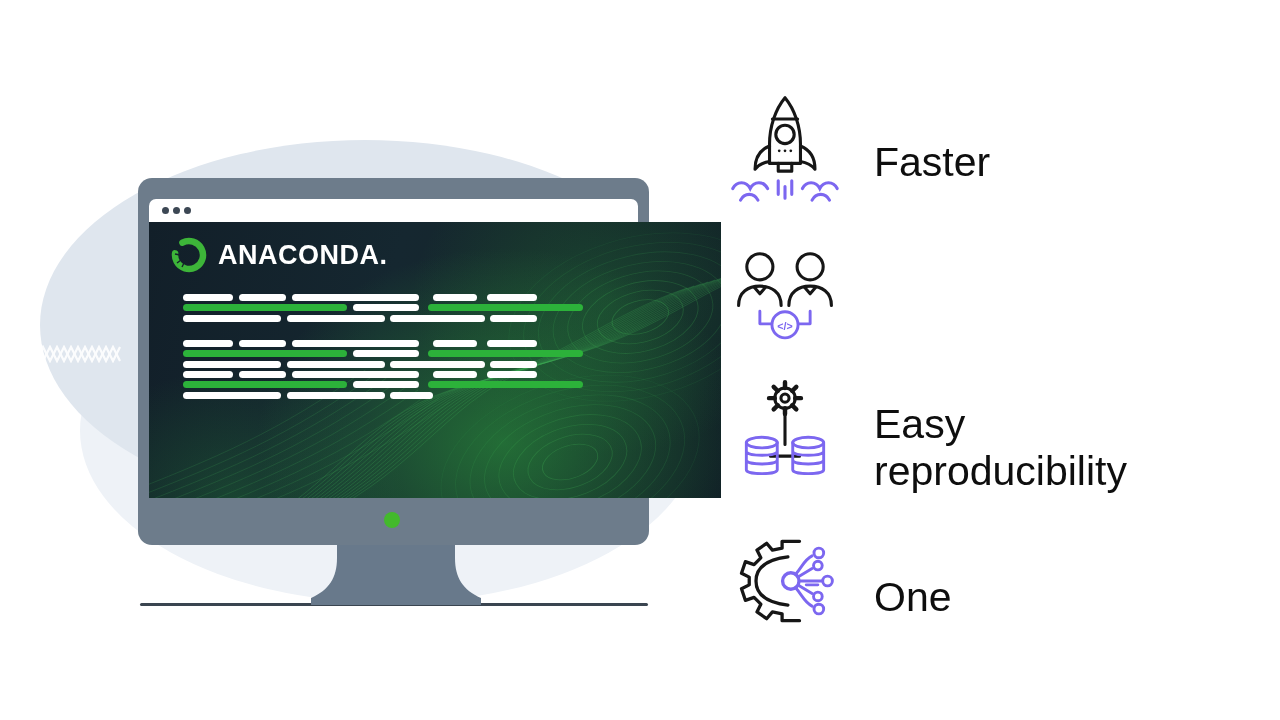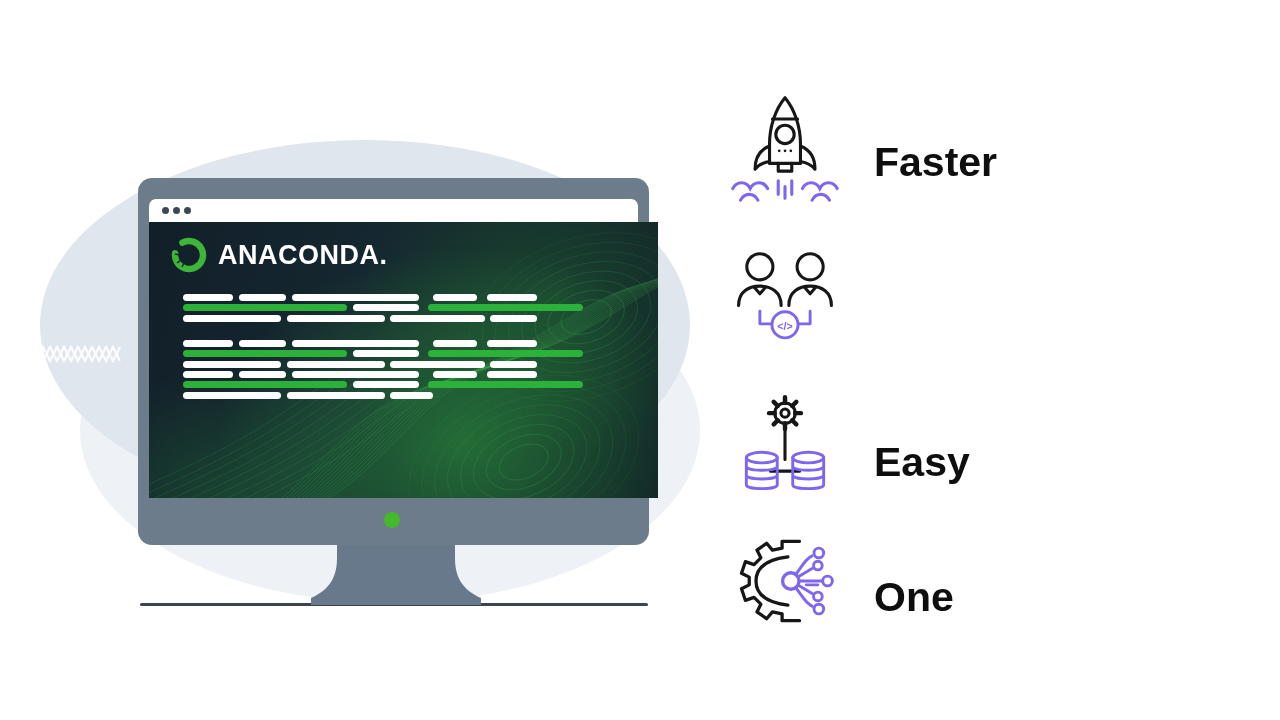--- a/index.html
+++ b/index.html
@@ -16,42 +16,42 @@
   .floor-line{position:absolute;left:140px;top:603px;width:508px;height:3px;
               background:var(--floor);z-index:3;border-radius:2px;}
 
   
   .stand{position:absolute;left:311px;top:544px;z-index:4;}
   .monitor-body{position:absolute;left:138px;top:178px;width:511px;height:367px;
                 background:var(--bezel);border-radius:14px;z-index:5;}
   .browser-bar{position:absolute;left:11px;top:21px;width:489px;height:23px;background:#ffffff;
                border-radius:7px 7px 0 0;display:flex;align-items:center;padding-left:13px;box-sizing:border-box;}
   .browser-dot{width:7px;height:7px;border-radius:50%;background:var(--dots);margin-right:4px;}
-  .screen{position:absolute;left:11px;top:44px;width:509px;height:276px;overflow:hidden;
+  .screen{position:absolute;left:11px;top:44px;width:572px;height:276px;overflow:hidden;
       background:
         radial-gradient(380px 300px at 62% 80%, rgba(47,168,64,.55), rgba(47,168,64,0) 65%),
         radial-gradient(300px 240px at 80% 28%, rgba(42,150,62,.30), rgba(42,150,62,0) 65%),
         radial-gradient(260px 200px at 15% 100%, rgba(40,150,60,.28), rgba(40,150,60,0) 65%),
         linear-gradient(105deg,#121f29 0%,#152730 40%,#15262b 60%,#101c26 100%);}
   .contours{position:absolute;inset:0;width:100%;height:100%;}
   .logo-row{position:absolute;left:21px;top:14px;display:flex;align-items:center;gap:10px;z-index:6;}
   .brand-text{color:#ffffff;font-size:27px;font-weight:bold;letter-spacing:.5px;}
   .bars-layer{position:absolute;inset:0;z-index:5;}
   .bar{position:absolute;height:7px;border-radius:4px;}
   .bar.white{background:var(--bar-white);}
   .bar.green{background:var(--bar-green);}
   .chin-dot{position:absolute;left:246px;top:334px;width:16px;height:16px;border-radius:50%;
             background:var(--power);}
 
   
   .features{position:absolute;left:726px;top:0;width:540px;z-index:10;}
   .feature{position:absolute;left:0;width:540px;height:120px;display:flex;align-items:center;}
   .feature .icon-box{width:118px;height:120px;display:flex;align-items:center;justify-content:center;flex:none;}
   .feature .txt{margin-left:30px;color:var(--text);font-size:41px;line-height:47px;}
-  .feature .txt .b{font-weight:bold;margin-top:33px;}
+  .feature .txt .b{font-weight:normal;margin-top:33px;}
 </style>
 </head>
 <body>
 
 <div class="stage">
 
   <div class="blob blob-light"></div>
   <div class="blob blob-main"></div>
 
   <svg class="stitches" width="86" height="18" viewBox="0 0 86 18">
@@ -221,21 +221,21 @@
             <path d="M86,82 L86,95 L74,95"></path>
             <circle cx="60" cy="96" r="13.5"></circle>
           </g>
           <text x="60" y="101" text-anchor="middle" font-family="Liberation Sans, sans-serif" font-size="11" font-weight="bold" fill="var(--purple)">&lt;/&gt;</text>
         </svg>
       </div>
       <div class="txt">
       </div>
     </div>
 
-    <div class="feature" style="top:386px;">
+    <div class="feature" style="top:371px;">
       <div class="icon-box">
         <svg width="116" height="116" viewBox="0 0 120 120" fill="none">
           <g stroke="var(--ink)" stroke-width="3.2" stroke-linecap="round">
             <circle cx="60" cy="26" r="10.5"></circle>
             <circle cx="60" cy="26" r="4.2"></circle>
             <path d="M60,42 L60,74 M45,86 L75,86"></path>
           </g>
           <g stroke="var(--ink)" stroke-width="4.6" stroke-linecap="round">
             <path d="M60,9.5 L60,15.5 M60,36.5 L60,42.5 M70.5,26 L76.5,26 M43.5,26 L49.5,26
                      M67.4,18.6 L71.7,14.3 M52.6,18.6 L48.3,14.3 M67.4,33.4 L71.7,37.7 M52.6,33.4 L48.3,37.7"></path>
@@ -245,20 +245,21 @@
             <path d="M20,72 L20,100 M52,72 L52,100 M20,100 C20,105.5 52,105.5 52,100
                      M20,81 C20,86.5 52,86.5 52,81 M20,90 C20,95.5 52,95.5 52,90"></path>
             <ellipse cx="84" cy="72" rx="16" ry="5.5"></ellipse>
             <path d="M68,72 L68,100 M100,72 L100,100 M68,100 C68,105.5 100,105.5 100,100
                      M68,81 C68,86.5 100,86.5 100,81 M68,90 C68,95.5 100,95.5 100,90"></path>
           </g>
         </svg>
       </div>
       <div class="txt">
         <div class="b">Easy</div>
+        <div>reproducibility</div>
       </div>
     </div>
 
     <div class="feature" style="top:521px;">
       <div class="icon-box">
         <svg width="116" height="116" viewBox="0 0 120 120" fill="none">
           <g stroke="var(--ink)" stroke-width="3.4" stroke-linecap="round" stroke-linejoin="round">
             <path d="M75,19 L57,19 L57,26 L47,28 L41,21 L31,28 L35,36 L28,43 L19,40 L15,52 L23,56
                      L23,64 L15,68 L19,80 L28,77 L35,84 L31,92 L41,99 L47,92 L57,94 L57,101 L75,101"></path>
             <path d="M63,35 C38,38 30,48 30,60 C30,72 38,82 63,85"></path>

